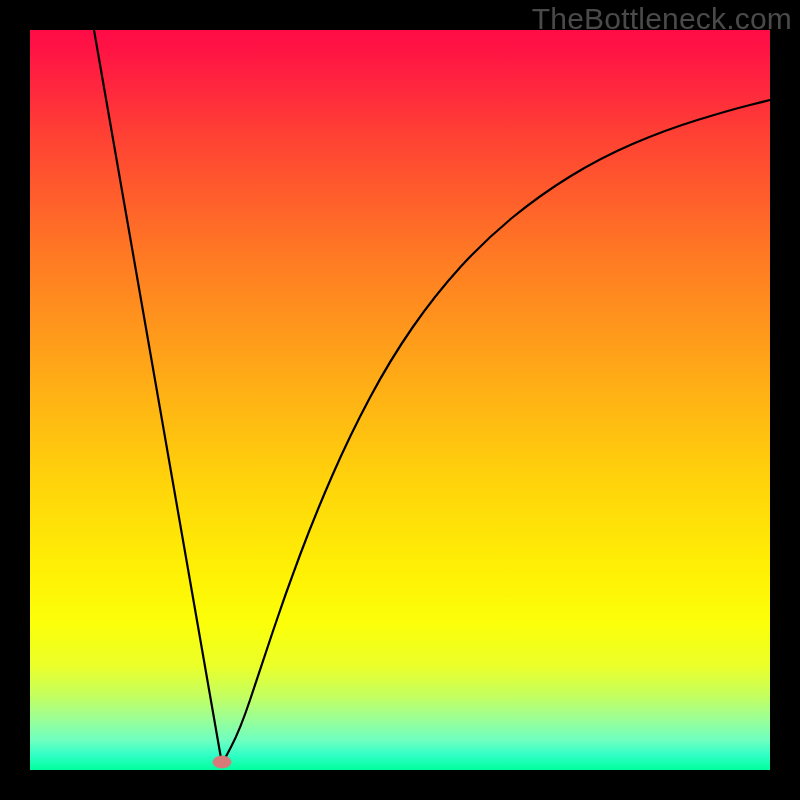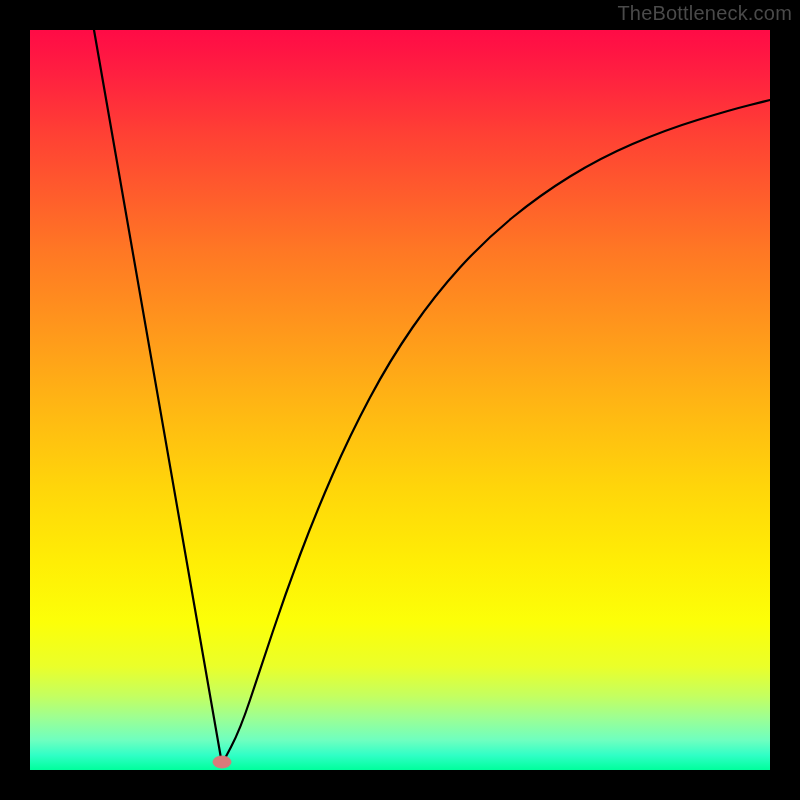--- a/index.html
+++ b/index.html
@@ -15,21 +15,21 @@
     position: relative;
     width: 800px;
     height: 800px;
     background: #000;
   }
   .attribution {
     position: absolute;
     top: 2px;
     right: 8px;
     color: #4a4a4a;
-    font-size: 20px;
+    font-size: 30px;
     font-weight: 400;
     letter-spacing: 0.2px;
     z-index: 5;
   }
   .plot-area {
     position: absolute;
     left: 30px;
     top: 30px;
     width: 740px;
     height: 740px;

